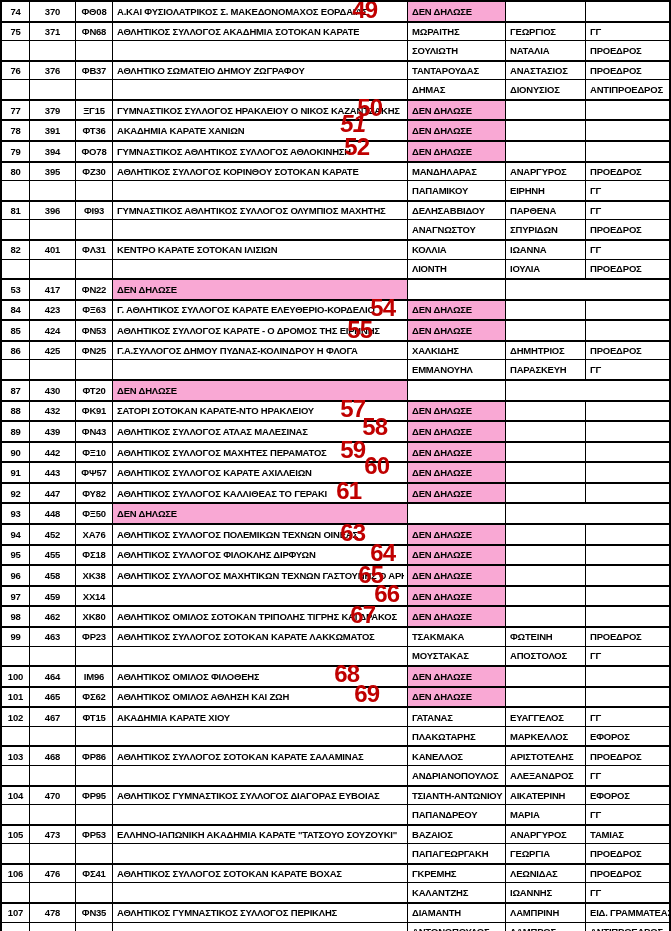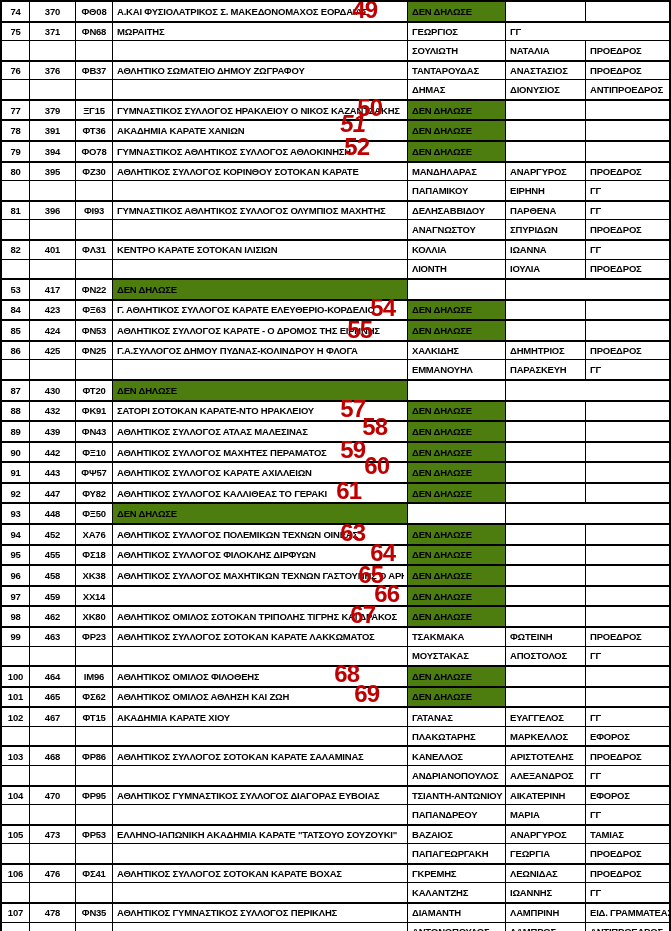--- a/index.html
+++ b/index.html
@@ -23,21 +23,21 @@
     display:flex;align-items:center;
     font-size:9.5px;letter-spacing:-0.2px;
     white-space:nowrap;overflow:hidden;
     padding:0 2px;
   }
   .c:last-child{border-right:none;}
   .c.num{justify-content:center;padding:0;}
   .c.name{position:relative;padding-left:4px;overflow:visible;}
   .c.name .nm{display:block;max-width:287px;overflow:hidden;white-space:nowrap;}
   .c.person{padding-left:4px;}
-  .c.status{background:#4d7c0f;padding-left:4px;}
+  .c.status{background:#f9a8d4;padding-left:4px;}
   .annot{
     position:absolute;z-index:5;
     font-size:24px;line-height:22px;letter-spacing:-1px;
     color:#c00000;font-weight:700;
     pointer-events:none;
   }
 </style>
 </head>
 <body>
 
@@ -55,20 +55,23 @@
           <div class="c status">ΔΕΝ ΔΗΛΩΣΕ</div>
           <div class="c person"></div>
           <div class="c person"></div>
         </div>
       </div>
       <div class="group">
         <div class="r inner">
           <div class="c num">75</div>
           <div class="c num">371</div>
           <div class="c num">ΦΝ68</div>
+          <div class="c name">
+            <span class="nm">ΑΘΛΗΤΙΚΟΣ ΣΥΛΛΟΓΟΣ ΑΚΑΔΗΜΙΑ ΣΟΤΟΚΑΝ ΚΑΡΑΤΕ</span>
+          </div>
           <div class="c person">ΜΩΡΑΙΤΗΣ</div>
           <div class="c person">ΓΕΩΡΓΙΟΣ</div>
           <div class="c person">ΓΓ</div>
         </div>
         <div class="r">
           <div class="c num"></div>
           <div class="c num"></div>
           <div class="c num"></div>
           <div class="c name"></div>
           <div class="c person">ΣΟΥΛΙΩΤΗ</div>

